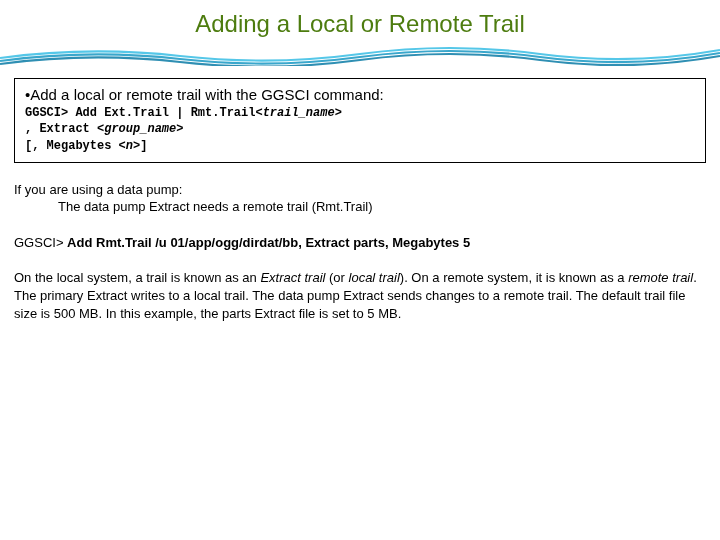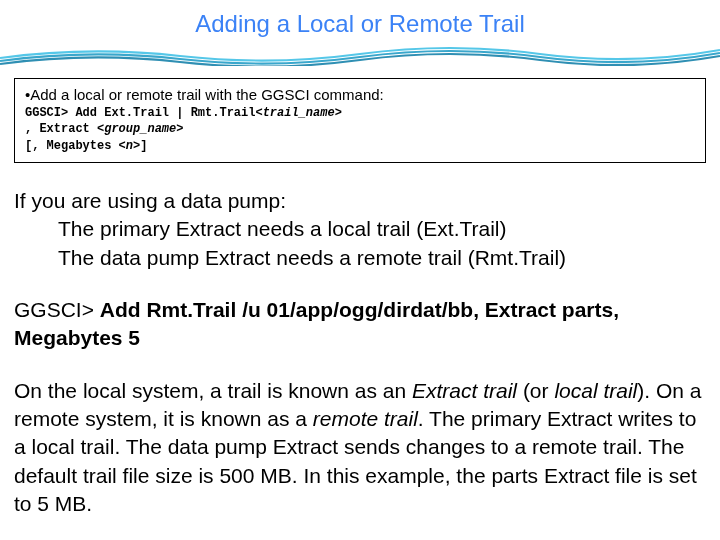--- a/index.html
+++ b/index.html
@@ -9,21 +9,21 @@
     background: #fff;
     font-family: Arial, sans-serif;
     position: relative;
     overflow: hidden;
   }
   .title {
     text-align: center;
     font-size: 24px;
     padding: 10px 0 6px 0;
     font-weight: normal;
-    color: #3b82f6;
+    color: #4d7c0f;
   }
   .wave-container {
     width: 100%;
     height: 22px;
     position: relative;
   }
   .wave-container svg { width: 100%; height: 22px; display: block; }
   .block1 {
     border: 1px solid #000;
     margin: 12px 14px 0 14px;
@@ -32,22 +32,22 @@
     line-height: 1.35;
   }
   .bullet-line { }
   .bullet-dot { display: inline-block; }
   .code-line {
     font-family: "Courier New", monospace;
     font-size: 12px;
     font-weight: bold;
   }
   .block2, .block3, .block4 {
-    margin: 24px 14px 0 14px;
-    font-size: 21px;
+    margin: 18px 14px 0 14px;
+    font-size: 13px;
     line-height: 1.35;
   }
   .indent { padding-left: 44px; }
   .bold { font-weight: bold; }
   .italic { font-style: italic; font-weight: bold; }
   em.soft { font-style: italic; font-weight: normal; }
   .block4 { text-align: left; }
 </style>
 </head>
 <body>
@@ -72,21 +72,20 @@
   <div class="code-line">
     <span>, Extract &lt;</span><span class="italic">group_name</span><span>&gt;</span>
   </div>
   <div class="code-line">
     <span>[, Megabytes &lt;</span><span class="italic">n</span><span>&gt;]</span>
   </div>
 </div>
 
 <div class="block2">
   <div>If you are using a data pump:</div>
-  <div class="indent">The primary Extract needs a local trail  (Ext.Trail)</div>
   <div class="indent">The data pump Extract needs a remote trail  (Rmt.Trail)</div>
 </div>
 
 <div class="block3">
   <div><span>GGSCI&gt; </span><span class="bold">Add Rmt.Trail /u 01/app/ogg/dirdat/bb, Extract parts, Megabytes 5</span></div>
 </div>
 
 <div class="block4">
   <span>On the local system, a trail is known as an </span><em class="soft">Extract trail </em><span>(or </span><em class="soft">local trail</em><span>). On a remote system, it is known as a </span><em class="soft">remote trail</em><span>. The primary Extract writes to a local trail. The data pump Extract sends changes to a remote trail. The default trail file size is 500 MB. In this example, the parts Extract file is set to 5 MB.</span>
 </div>

